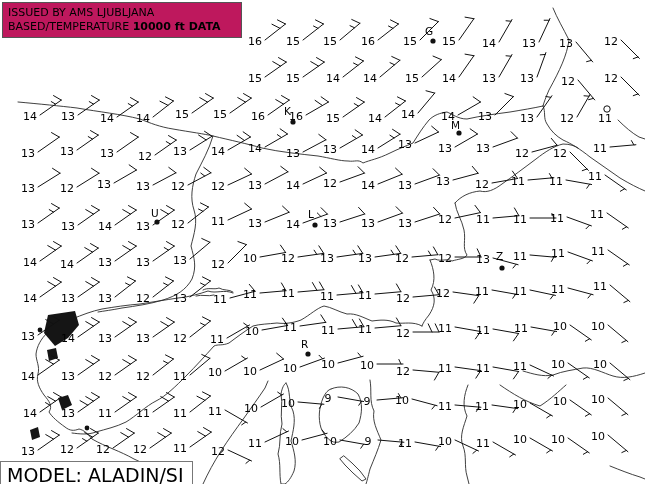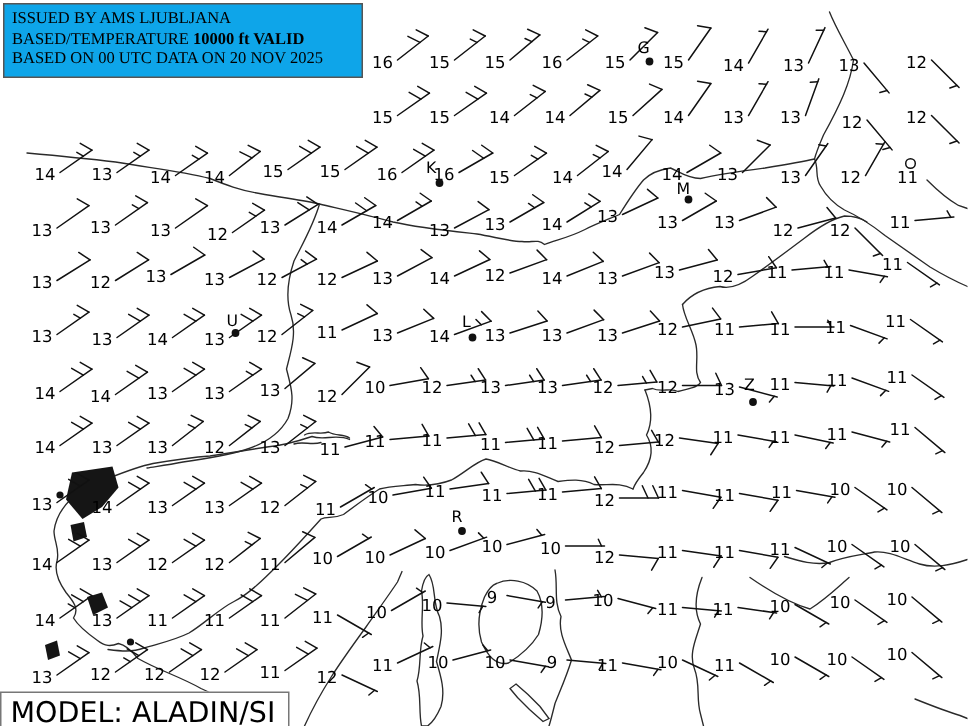--- a/index.html
+++ b/index.html
@@ -4,23 +4,23 @@
 <style>
   html,body{margin:0;padding:0;}
   body{
     width:645px;height:484px;position:relative;overflow:hidden;
     background:#ffffff;color:#000;
     font-family:"DejaVu Sans","Liberation Sans",sans-serif;
   }
   #map-svg{position:absolute;left:0;top:0;}
   .info-box{
     position:absolute;left:2px;top:2px;width:228px;
-    background:#0ea5e9;border:1px solid #555;
+    background:#be185d;border:1px solid #555;
     padding:3px 5px 4px 5px;font-size:11px;line-height:13.5px;
-    z-index:5;white-space:nowrap;font-family:Liberation Serif, serif;
+    z-index:5;white-space:nowrap;
   }
   .info-box b{font-weight:bold;}
   .model-box{
     position:absolute;left:0px;top:461px;
     background:#ffffff;border:1px solid #777;
     padding:2px 8px 3px 6px;font-size:19px;z-index:5;
   }
   svg text{font-family:"DejaVu Sans","Liberation Sans",sans-serif;}
   .t-label{font-size:11px;fill:#000;}
   .stn-letter{font-size:10.5px;fill:#000;}
@@ -1059,19 +1059,18 @@
         <text x="301" y="348" class="stn-letter">R</text>
         <circle cx="308" cy="354" r="2.6" fill="#111111"></circle>
       </g>
       <circle cx="40" cy="330" r="2.4" fill="#111111"></circle>
       <circle cx="87" cy="428" r="2.4" fill="#111111"></circle>
     </g>
 </svg>
 
 <div class="info-box">
   <div>ISSUED BY AMS LJUBLJANA</div>
-  <div><span>BASED/TEMPERATURE </span><b>10000 ft VALID</b></div>
-  <div>BASED ON 00 UTC DATA ON 20 NOV 2025</div>
+  <div><span>BASED/TEMPERATURE </span><b>10000 ft DATA</b></div>
 </div>
 
 <div class="model-box">
   <span>MODEL: ALADIN/SI</span>
 </div>
 
 </body></html>

